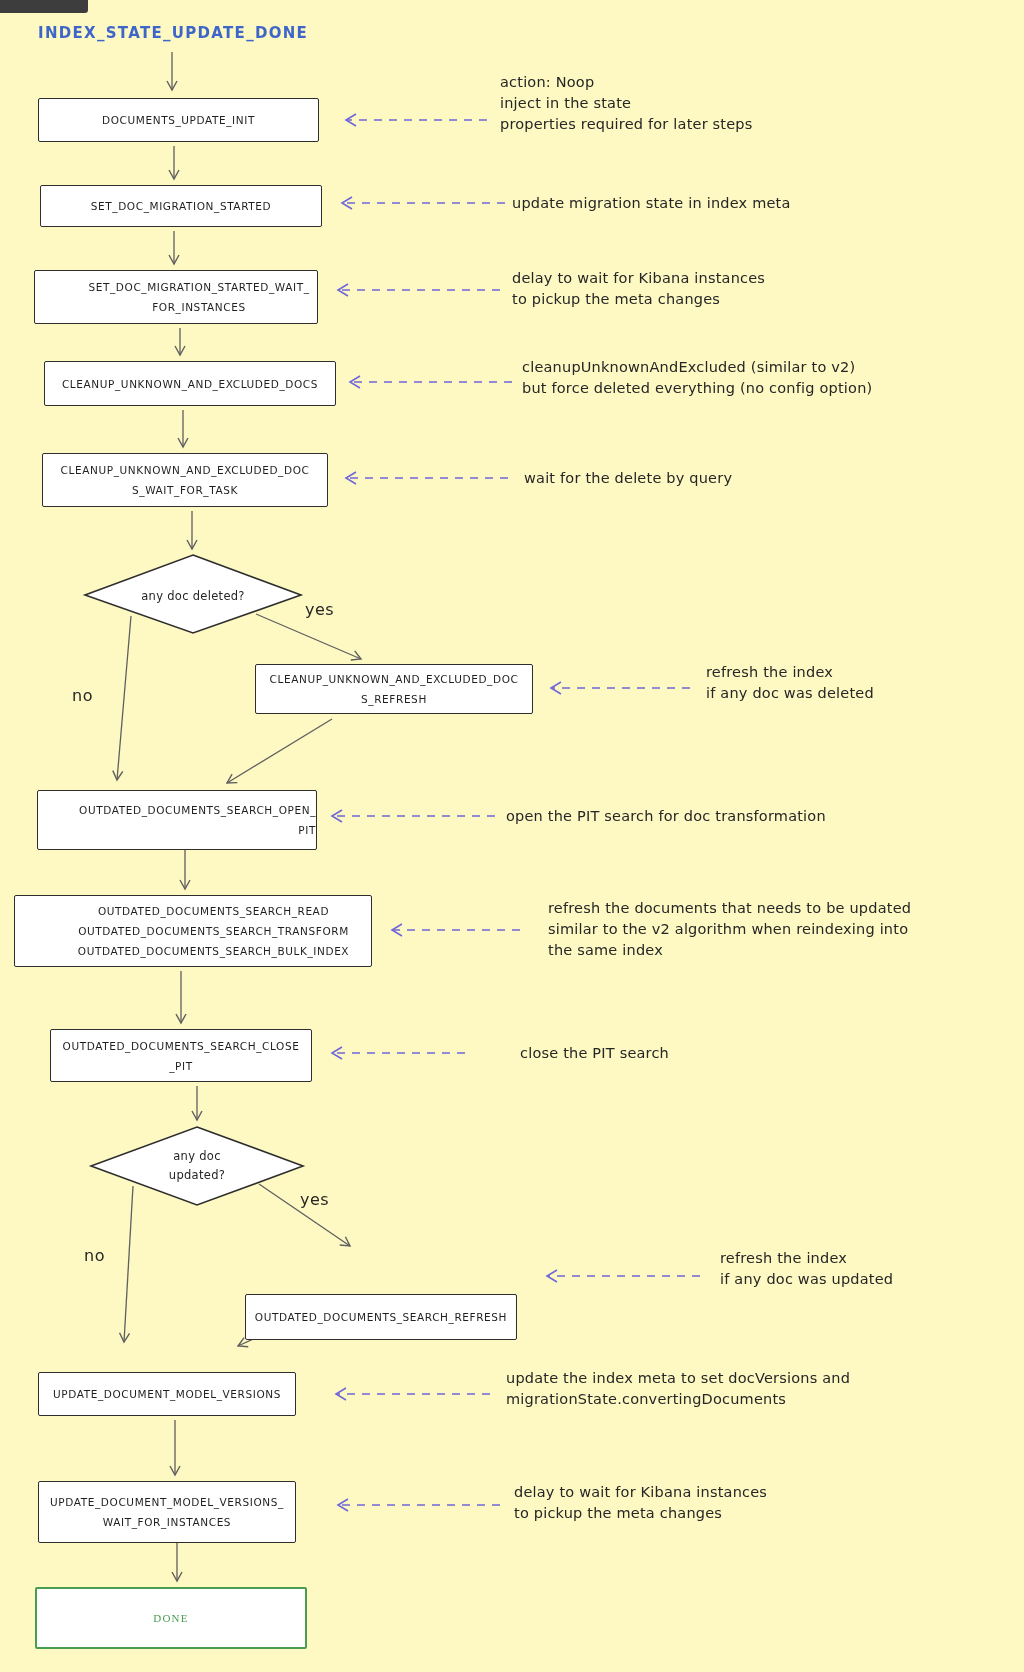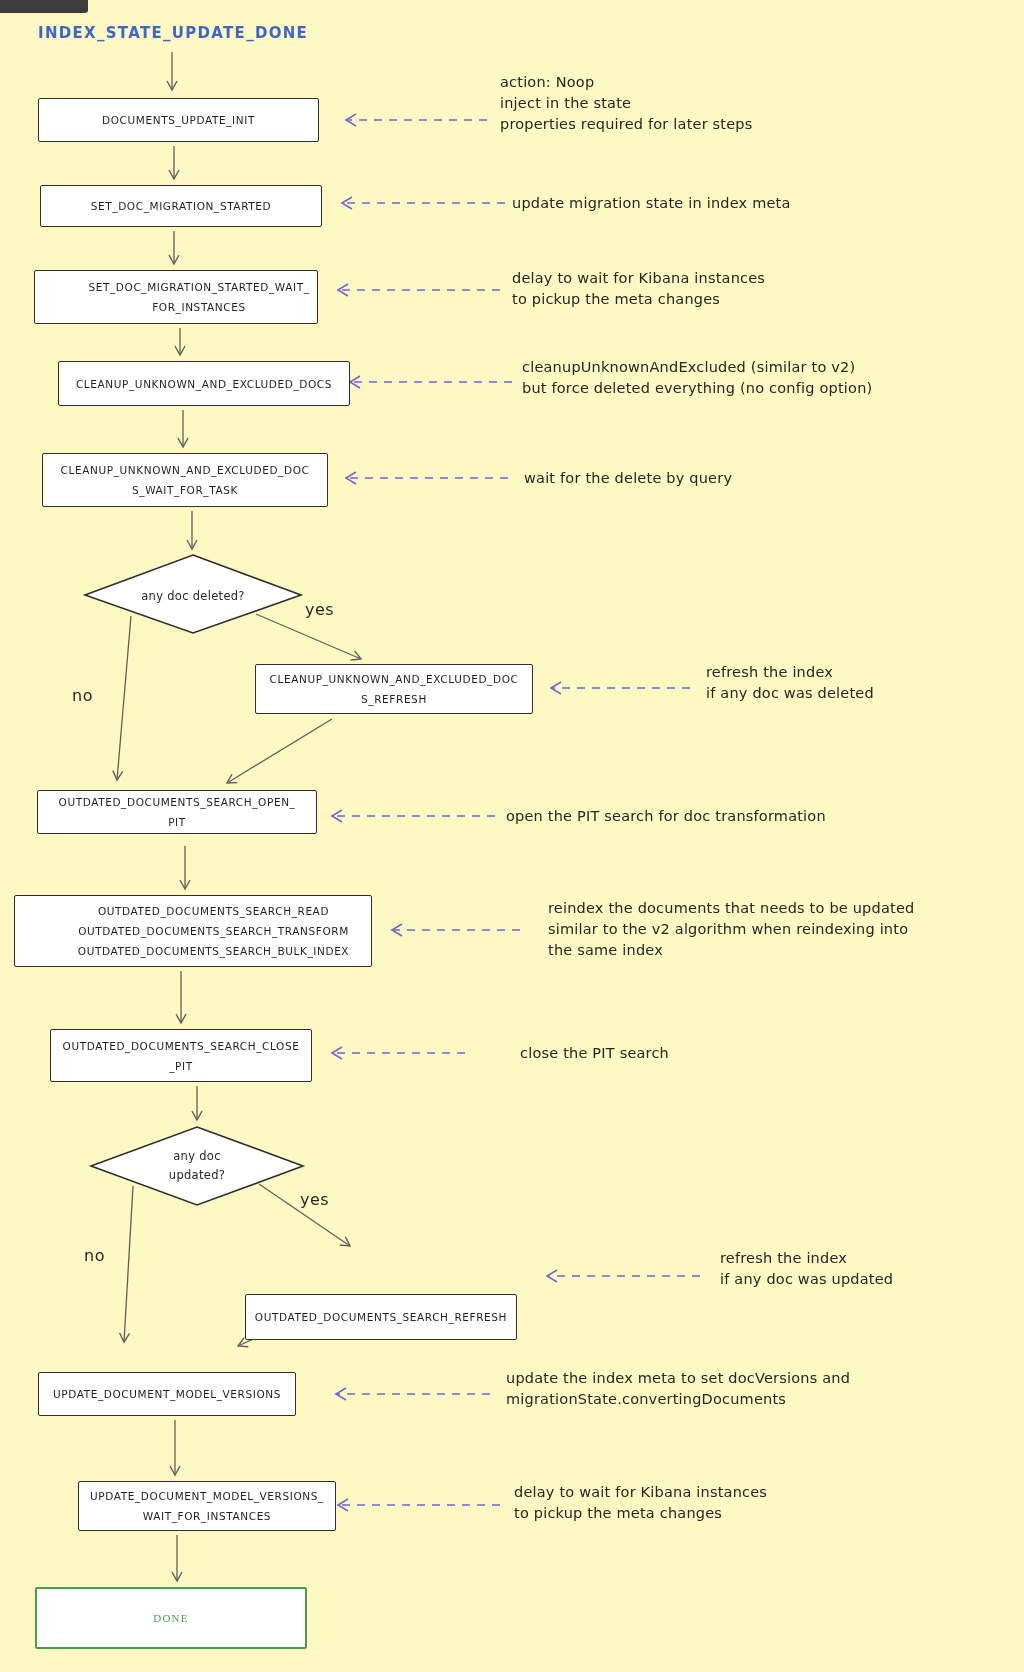--- a/index.html
+++ b/index.html
@@ -93,35 +93,35 @@
 
   <div class="box" style="left:40px;top:185px;width:282px;height:42px;">
     <div>SET_DOC_MIGRATION_STARTED</div>
   </div>
 
   <div class="box" style="left:34px;top:270px;width:284px;height:54px;padding-left:46px;">
     <div>SET_DOC_MIGRATION_STARTED_WAIT_</div>
     <div>FOR_INSTANCES</div>
   </div>
 
-  <div class="box" style="left:44px;top:361px;width:292px;height:45px;margin-left:14px;">
+  <div class="box" style="left:44px;top:361px;width:292px;height:45px;">
     <div>CLEANUP_UNKNOWN_AND_EXCLUDED_DOCS</div>
   </div>
 
   <div class="box" style="left:42px;top:453px;width:286px;height:54px;">
     <div>CLEANUP_UNKNOWN_AND_EXCLUDED_DOC</div>
     <div>S_WAIT_FOR_TASK</div>
   </div>
 
   <div class="box" style="left:255px;top:664px;width:278px;height:50px;">
     <div>CLEANUP_UNKNOWN_AND_EXCLUDED_DOC</div>
     <div>S_REFRESH</div>
   </div>
 
-  <div class="box" style="left:37px;top:790px;width:280px;height:44px;">
+  <div class="box" style="left:37px;top:790px;width:280px;height:60px;align-items:flex-end;">
     <div>OUTDATED_DOCUMENTS_SEARCH_OPEN_</div>
     <div>PIT</div>
   </div>
 
   <div class="box" style="left:14px;top:895px;width:358px;height:72px;padding-left:41px;">
     <div>OUTDATED_DOCUMENTS_SEARCH_READ</div>
     <div>OUTDATED_DOCUMENTS_SEARCH_TRANSFORM</div>
     <div>OUTDATED_DOCUMENTS_SEARCH_BULK_INDEX</div>
   </div>
 
@@ -131,21 +131,21 @@
   </div>
 
   <div class="box" style="left:245px;top:1294px;width:272px;height:46px;">
     <div>OUTDATED_DOCUMENTS_SEARCH_REFRESH</div>
   </div>
 
   <div class="box" style="left:38px;top:1372px;width:258px;height:44px;">
     <div>UPDATE_DOCUMENT_MODEL_VERSIONS</div>
   </div>
 
-  <div class="box" style="left:38px;top:1481px;width:258px;height:50px;margin-left:40px;">
+  <div class="box" style="left:38px;top:1481px;width:258px;height:62px;">
     <div>UPDATE_DOCUMENT_MODEL_VERSIONS_</div>
     <div>WAIT_FOR_INSTANCES</div>
   </div>
 
   <div class="box done" style="left:35px;top:1587px;width:272px;height:62px;">
     <div>DONE</div>
   </div>
 
   <div class="diamond-label" style="left:103px;top:587px;width:180px;">
     <div>any doc deleted?</div>
@@ -187,21 +187,21 @@
   <div class="ann" style="left:706px;top:662px;">
     <div>refresh the index</div>
     <div>if any doc was deleted</div>
   </div>
 
   <div class="ann" style="left:506px;top:806px;">
     <div>open the PIT search for doc transformation</div>
   </div>
 
   <div class="ann" style="left:548px;top:898px;">
-    <div>reindex the documents that needs to be updated</div>
+    <div>refresh the documents that needs to be updated</div>
     <div>similar to the v2 algorithm when reindexing into</div>
     <div>the same index</div>
   </div>
 
   <div class="ann" style="left:520px;top:1043px;">
     <div>close the PIT search</div>
   </div>
 
   <div class="ann" style="left:720px;top:1248px;">
     <div>refresh the index</div>

